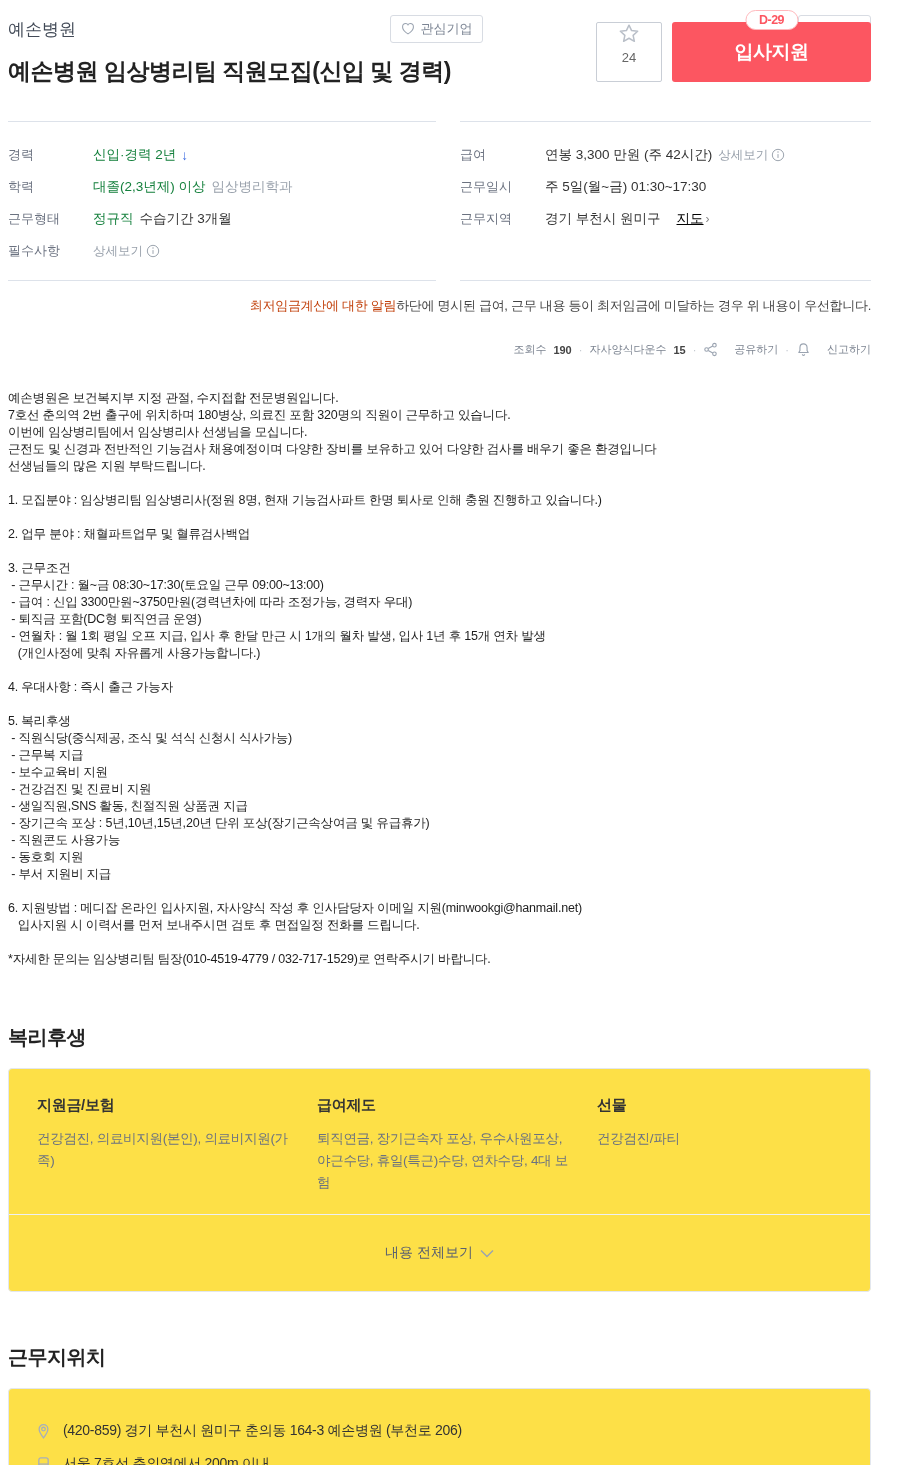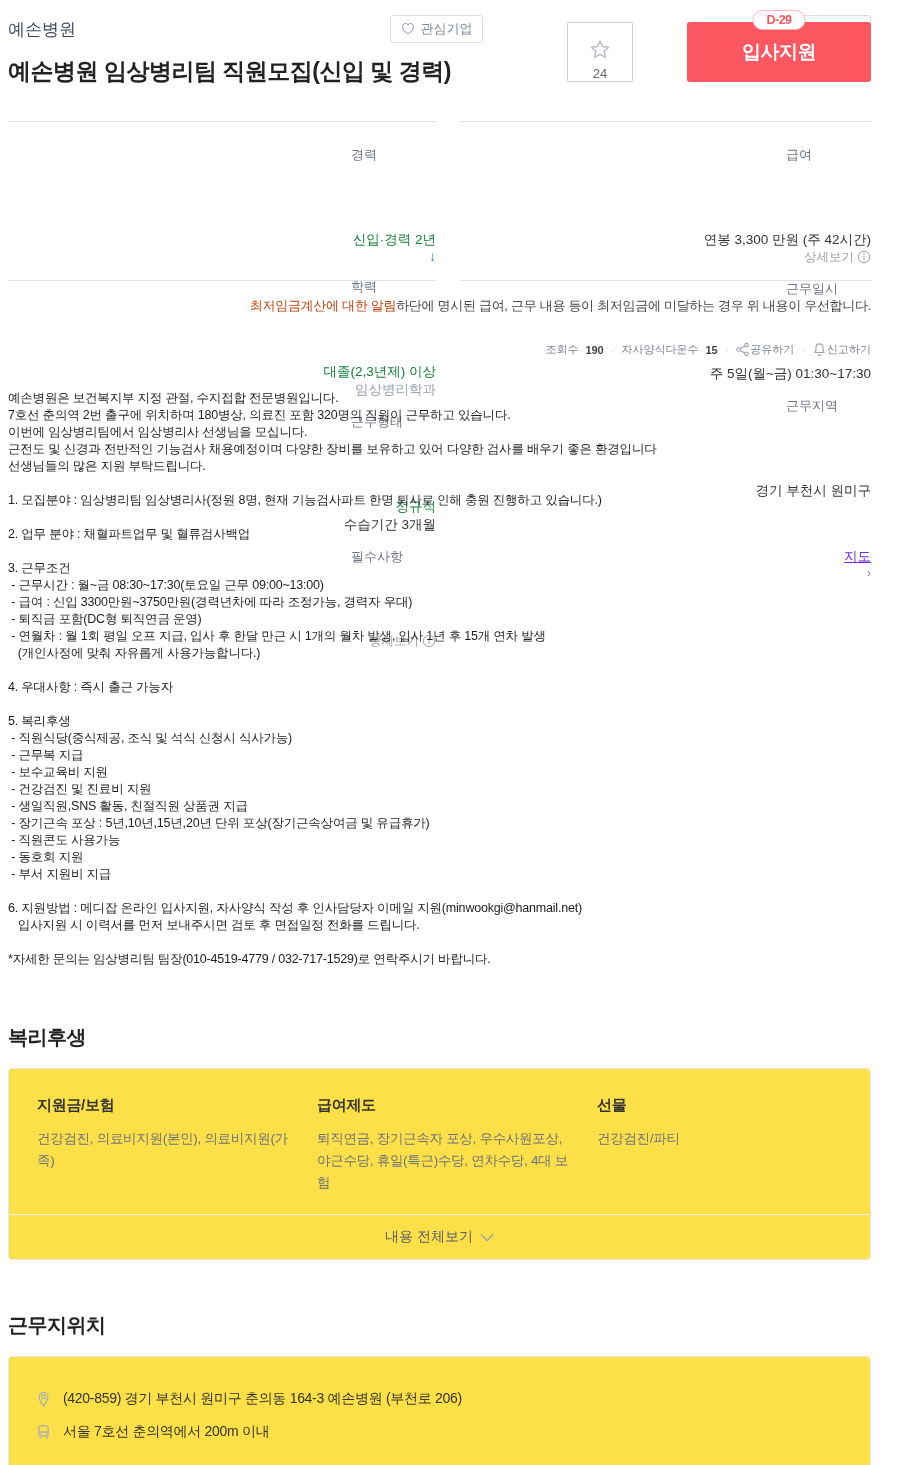--- a/index.html
+++ b/index.html
@@ -20,78 +20,78 @@
     border:1px solid #d8dce3; border-radius:3px;
     padding:4px 10px; font-size:13px; color:#7b8493; background:#fff; cursor:pointer;
   }
   .chip .cnt { color:#333; font-weight:700; }
   .chip svg { display:block; }
   .job-title { font-size:23px; font-weight:700; color:#222; margin-top:12px; letter-spacing:-0.5px; }
 
   .header-right { position:absolute; top:22px; right:0; display:flex; gap:10px; }
   .scrap-box {
     width:66px; height:60px; border:1px solid #c9ced6; border-radius:2px; background:#fff;
-    display:flex; flex-direction:column; align-items:center; justify-content:flex-end; gap:1px; cursor:pointer;
+    display:flex; flex-direction:column; align-items:center; justify-content:flex-start; gap:1px; cursor:pointer;
   }
   .scrap-box .num { font-size:13px; color:#666; }
   .apply-btn {
-    position:relative; width:184px; height:60px; border:none; border-radius:3px;
+    position:relative; width:199px; height:60px; border:none; border-radius:3px;
     background:#fc5661; color:#fff; font-size:19px; font-weight:700; cursor:pointer;
-    font-family:inherit; letter-spacing:-0.5px;margin-left:44px;
+    font-family:inherit; letter-spacing:-0.5px;
   }
   .dday-badge {
     position:absolute; top:-12px; left:50%; transform:translateX(-50%);
     background:#fff; border:1px solid #ffb9bd; color:#fc5661;
     font-size:12.5px; font-weight:700; padding:2px 13px; border-radius:12px; white-space:nowrap;
   }
 
   
   .summary { display:flex; gap:24px; margin-top:34px; }
   .info-table {
     border-top:1px solid #dde2ea; border-bottom:1px solid #dde2ea;
     padding:17px 0; height:160px;
   }
   .info-table.left { width:428px; }
   .info-table.right { flex:1; }
-  .info-row { display:flex; align-items:flex-end; padding:7px 0; font-size:13.5px;flex-direction:column; }
+  .info-row { display:flex; align-items:center; padding:7px 0; font-size:13.5px; }
   .info-row .lbl { width:85px; flex:0 0 85px; color:#6b7280; font-size:13px; }
   .blue { color:#15803d; }
   .dark { color:#333; }
   .muted { color:#98a0ab; }
   .detail-link { color:#98a0ab; font-size:12.5px; display:inline-flex; align-items:center; gap:3px; cursor:pointer; margin-left:6px; }
   .detail-link svg { position:relative; top:1px; }
-  .map-link { color:#6d28d9; text-decoration:underline; margin-left:16px; cursor:pointer;margin-top:48px; }
+  .map-link { color:#000000; text-decoration:underline; margin-left:16px; cursor:pointer; }
   .map-chev { color:#888; margin-left:2px; font-size:12px; }
   .arrow-down { color:#3c6be1; margin-left:5px; }
   .gap6 { margin-left:6px; }
 
   
   .notice { margin-top:16px; text-align:right; font-size:13px; color:#444; letter-spacing:-0.3px; }
   .notice .lnk { color:#c2410c; cursor:pointer; }
   .stats { margin-top:27px; display:flex; justify-content:flex-end; align-items:center; gap:7px; font-size:11px; color:#7b8390; }
   .stats .num { font-weight:700; color:#444; }
   .stats .dot { color:#c3c8cf; }
-  .stats .act { display:inline-flex; align-items:center; gap:0; cursor:pointer; }
+  .stats .act { display:inline-flex; align-items:center; gap:16px; cursor:pointer; }
   .stats svg { display:block; }
 
   
   .description {
     margin-top:33px; font-size:12.5px; line-height:17px; color:#1d1d1d;
     white-space:pre-wrap; letter-spacing:-0.2px;
   }
 
   
   .section { margin-top:56px; }
   .section h2 { font-size:20px; font-weight:700; color:#222; letter-spacing:-0.5px; }
   .card { margin-top:17px; border:1px solid #e3e7ee; border-radius:4px; background:#fde047; }
   .benefit-body { display:grid; grid-template-columns:253px 253px 1fr; column-gap:27px; padding:27px 28px 20px; }
   .benefit-col .col-title { font-size:15px; font-weight:700; color:#333; letter-spacing:-0.3px; }
   .benefit-col p { margin-top:13px; font-size:13.5px; color:#6b7280; line-height:22px; letter-spacing:-0.3px; }
   .card-footer {
-    border-top:1px solid #edf0f4; padding:13px 0; text-align:center;
+    border-top:1px solid #edf0f4; padding:29px 0; text-align:center;
     font-size:14px; color:#596070; cursor:pointer;
     display:flex; align-items:center; justify-content:center; gap:7px;
   }
   .card-footer svg { display:block; }
 
   .loc-card { padding-top:33px; }
   .loc-row { display:flex; align-items:center; gap:11px; padding:0 26px; margin-bottom:15px; font-size:14px; color:#333; letter-spacing:-0.3px; }
   .loc-row svg { flex:0 0 auto; display:block; }
   .loc-card .card-footer { margin-top:24px; }
 

